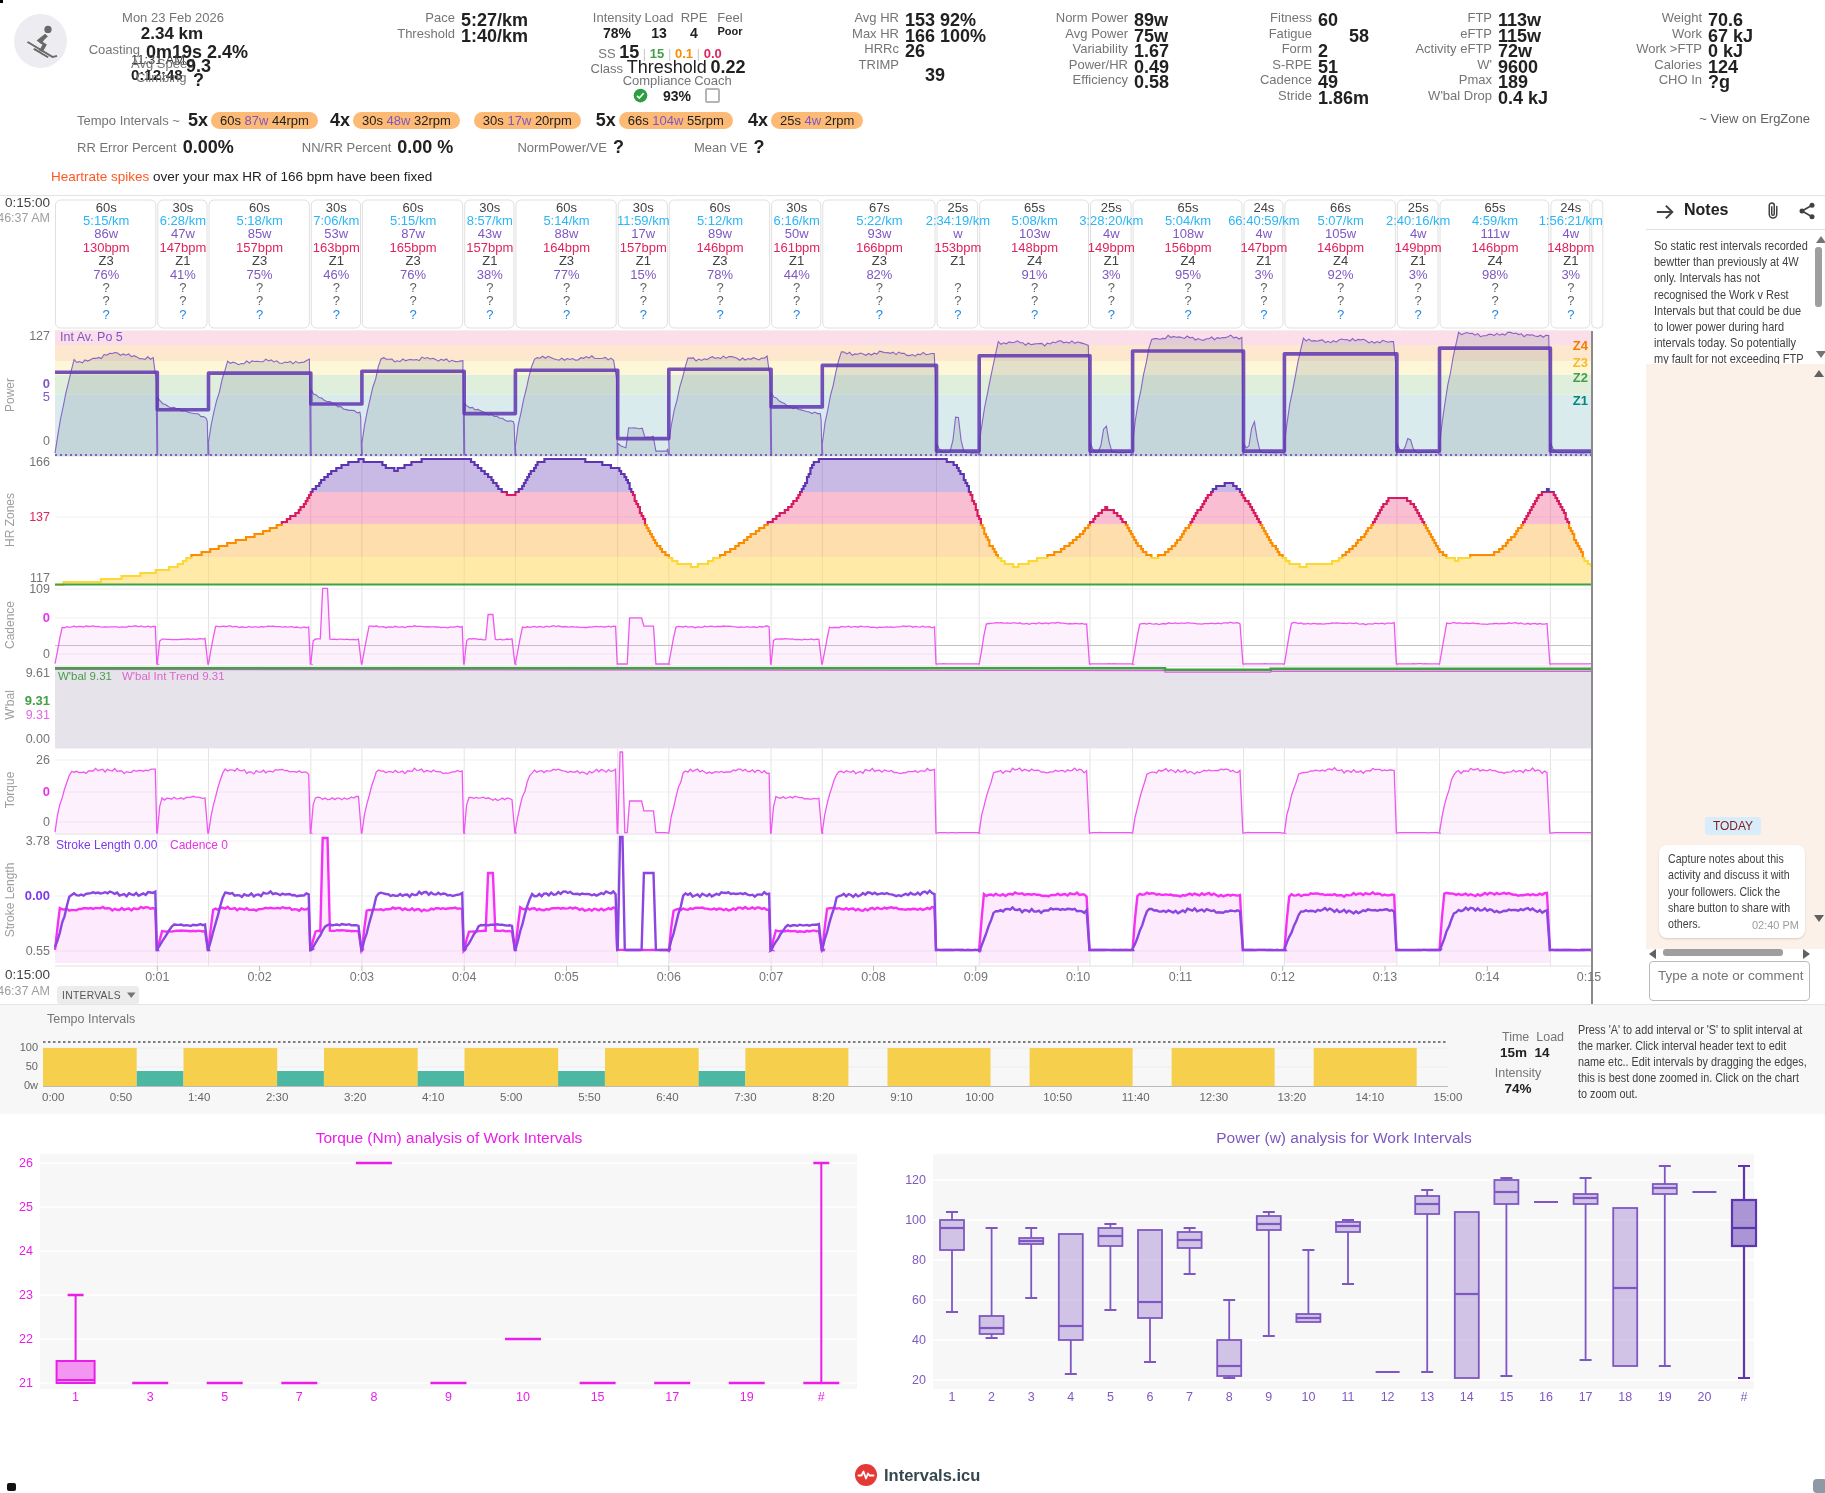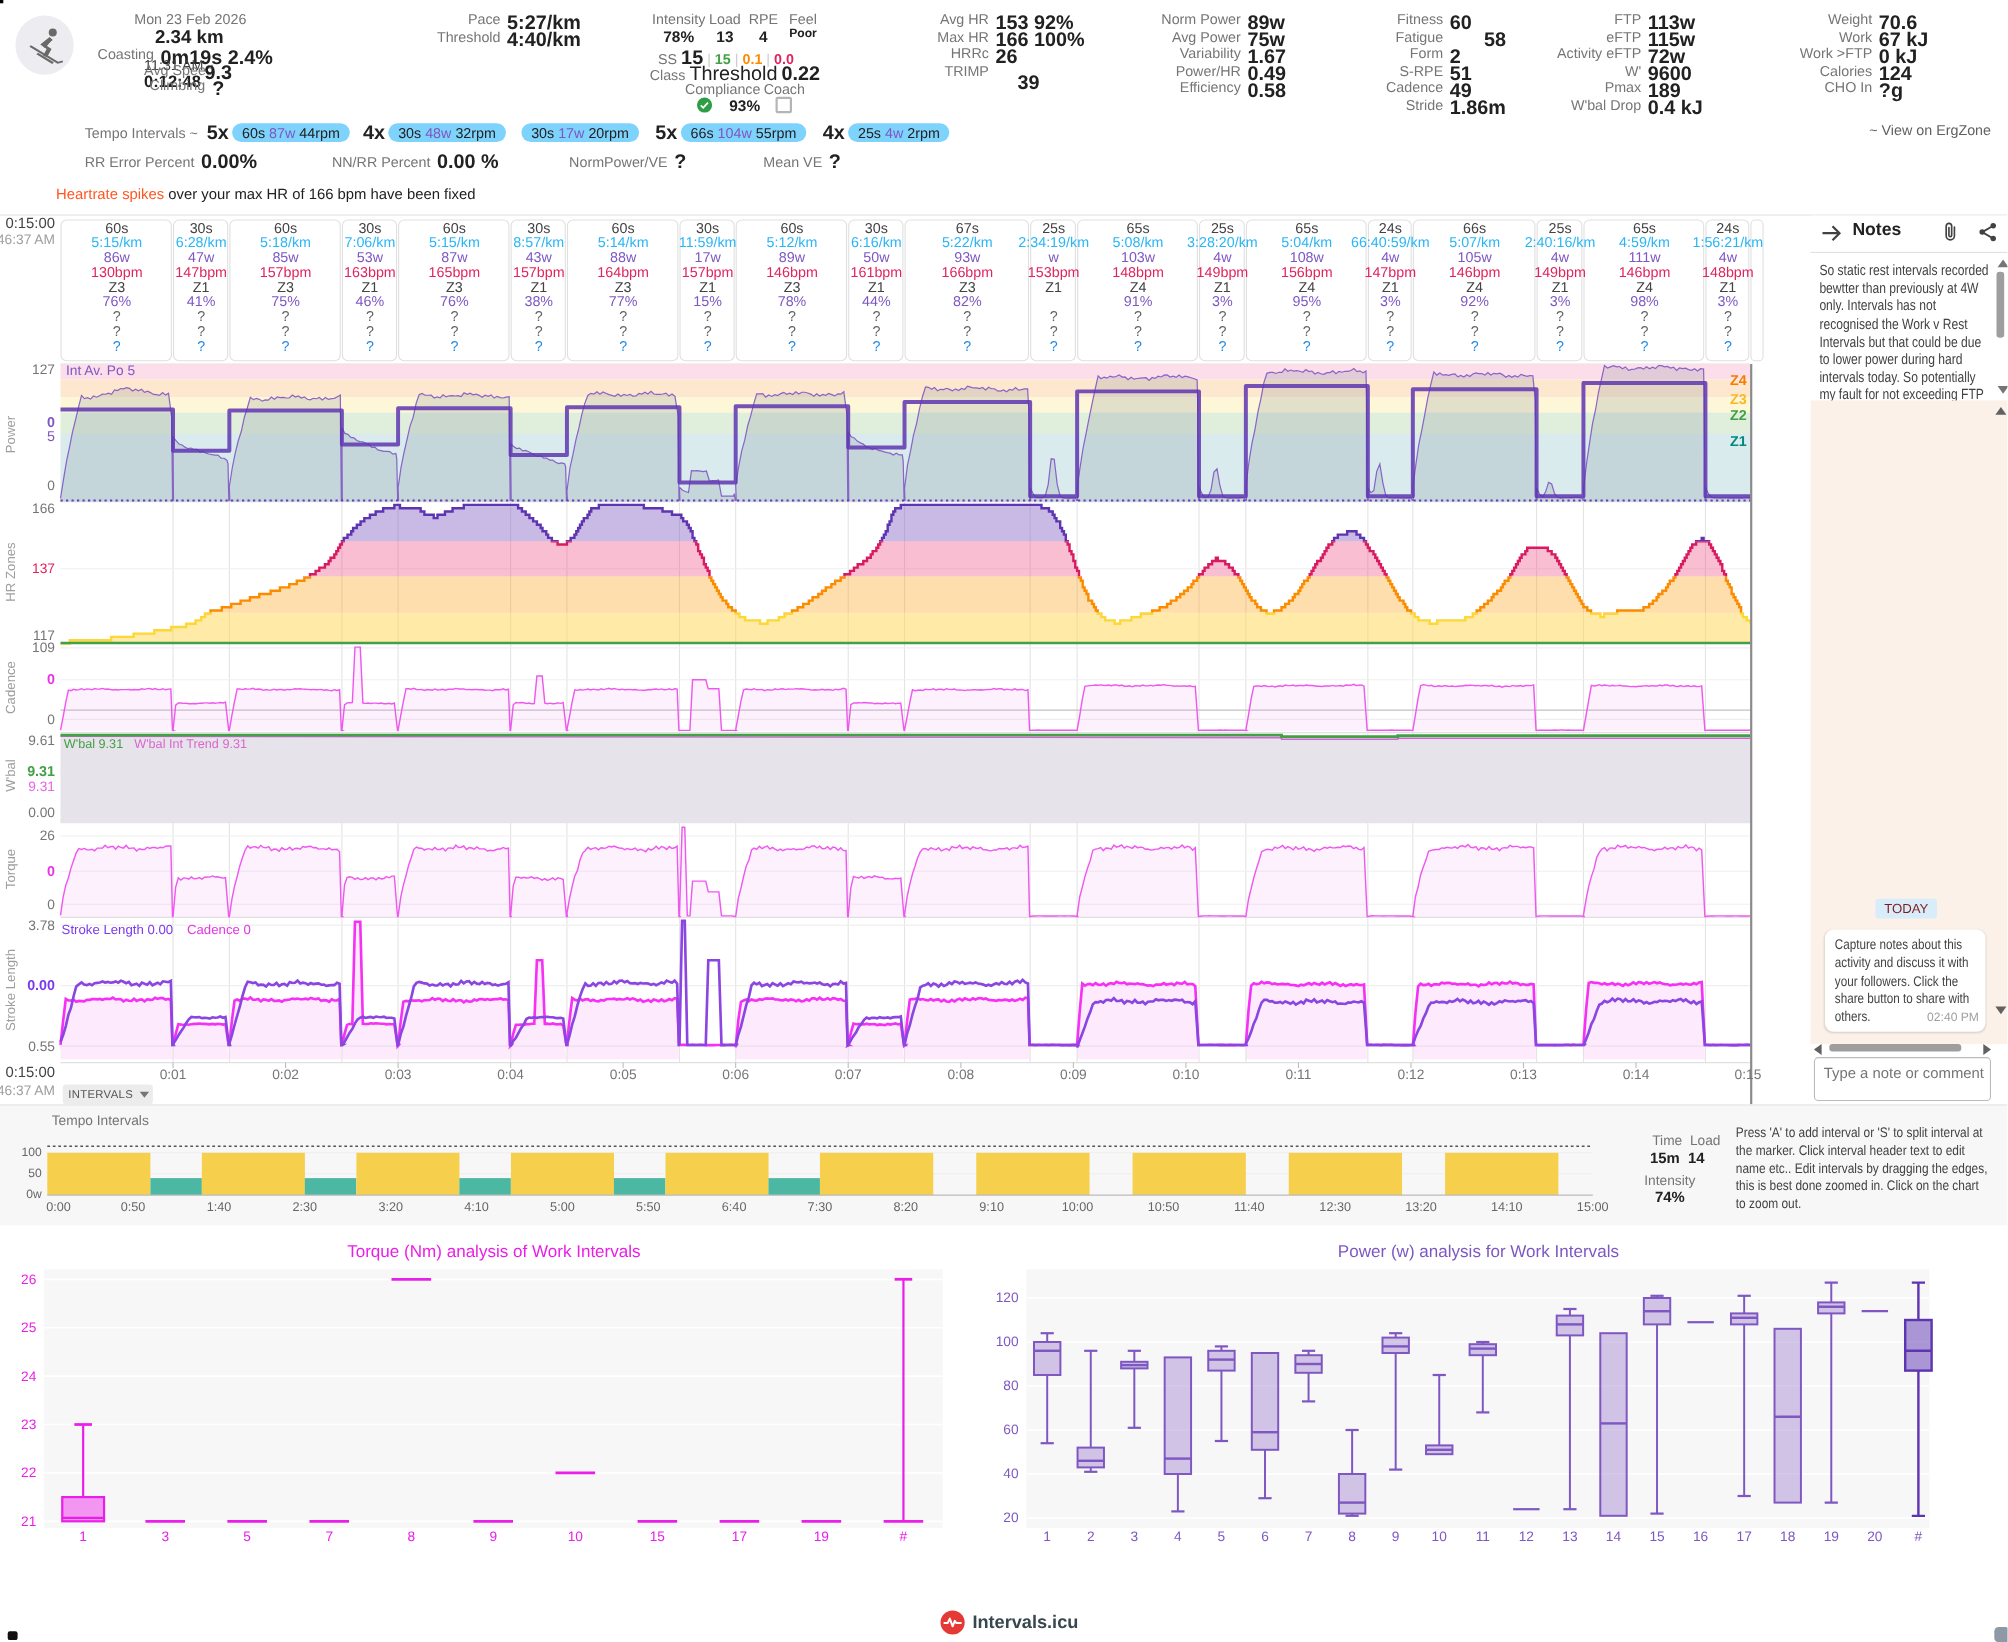--- a/index.html
+++ b/index.html
@@ -1,18 +1,18 @@
 <!DOCTYPE html>
 <html><head><meta charset="utf-8"><style>
 *{margin:0;padding:0;box-sizing:border-box}
 body{width:1825px;height:1493px;position:relative;background:#fff;font-family:"Liberation Sans",sans-serif;overflow:hidden}
 .ab{position:absolute;white-space:nowrap}
 .lab{color:#757575;font-size:13px}
 .val{color:#212121;font-size:18px;font-weight:bold}
-.pill{display:inline-block;background:#7dd3fc;border-radius:10px;padding:1px 9px;font-size:13px;color:#212121}
+.pill{display:inline-block;background:#fdba74;border-radius:10px;padding:1px 9px;font-size:13px;color:#212121}
 .pill .pw{color:#7e57c2}
 </style></head><body>
 <div class="ab" style="left:0;top:0;width:3px;height:3px;background:#000"></div>
 <div class="ab" style="left:7px;top:1483px;width:9px;height:8px;background:#111;border-radius:2px"></div>
 <div class="ab" style="left:1813px;top:1479px;width:14px;height:14px;background:#8d9aa5;border-radius:4px"></div>
 <div class="ab" style="left:14px;top:14px;width:53px;height:54px;border-radius:50%;background:#ededf1"></div>
 <svg class="ab" style="left:22px;top:21px" width="38" height="40" viewBox="0 0 24 25">
     <g fill="#696969">
 <circle cx="16.4" cy="5.2" r="2.3"></circle>
 <path d="M14.6 7.9 L9.2 12.2 L12.9 14.8 L10.8 18.6 L13.1 19.5 L15.7 14.7 L12.5 12.6 L16.4 9.6 Z"></path>
@@ -27,21 +27,21 @@
 <div class="ab val" style="left:146px;top:42px;">0m19s 2.4%</div>
 <div class="ab lab" style="left:131px;top:52px;color:#424242;">11:31 AM</div>
 <div class="ab lab" style="left:131px;top:56px;">Avg Speed</div>
 <div class="ab val" style="left:186px;top:56px;">9.3</div>
 <div class="ab val" style="left:131px;top:66px;font-size:15px;">0:12:48</div>
 <div class="ab lab" style="left:136px;top:70px;">Climbing</div>
 <div class="ab val" style="left:193px;top:70px;">?</div>
 <div class="ab lab" style="right:1370px;top:10px;">Pace</div>
 <div class="ab val" style="left:461px;top:10px;">5:27/km</div>
 <div class="ab lab" style="right:1370px;top:26px;">Threshold</div>
-<div class="ab val" style="left:461px;top:26px;">4:40/km</div>
+<div class="ab val" style="left:461px;top:26px;">1:40/km</div>
 <div class="ab lab" style="left:617px;transform:translateX(-50%);top:10px;">Intensity</div>
 <div class="ab lab" style="left:659px;transform:translateX(-50%);top:10px;">Load</div>
 <div class="ab lab" style="left:694px;transform:translateX(-50%);top:10px;">RPE</div>
 <div class="ab lab" style="left:730px;transform:translateX(-50%);top:10px;">Feel</div>
 <div class="ab val" style="left:617px;transform:translateX(-50%);top:25px;font-size:14px;">78%</div>
 <div class="ab val" style="left:659px;transform:translateX(-50%);top:25px;font-size:14px;">13</div>
 <div class="ab val" style="left:694px;transform:translateX(-50%);top:25px;font-size:14px;">4</div>
 <div class="ab val" style="left:730px;transform:translateX(-50%);top:25px;font-size:11px;">Poor</div>
 <div class="ab lab" style="left:660px;transform:translateX(-50%);top:42px;"><span class="lab">SS</span> <span class="val">15</span> <span style="color:#ccc">|</span> <span style="color:#43a047;font-weight:bold">15</span> <span style="color:#ccc">|</span> <span style="color:#fb8c00;font-weight:bold">0.1</span> <span style="color:#ccc">|</span> <span style="color:#e0245e;font-weight:bold">0.0</span></div>
 <div class="ab lab" style="left:668px;transform:translateX(-50%);top:57px;"><span class="lab">Class</span> <span class="val" style="font-weight:normal;color:#212121">Threshold</span> <span class="val">0.22</span></div>

